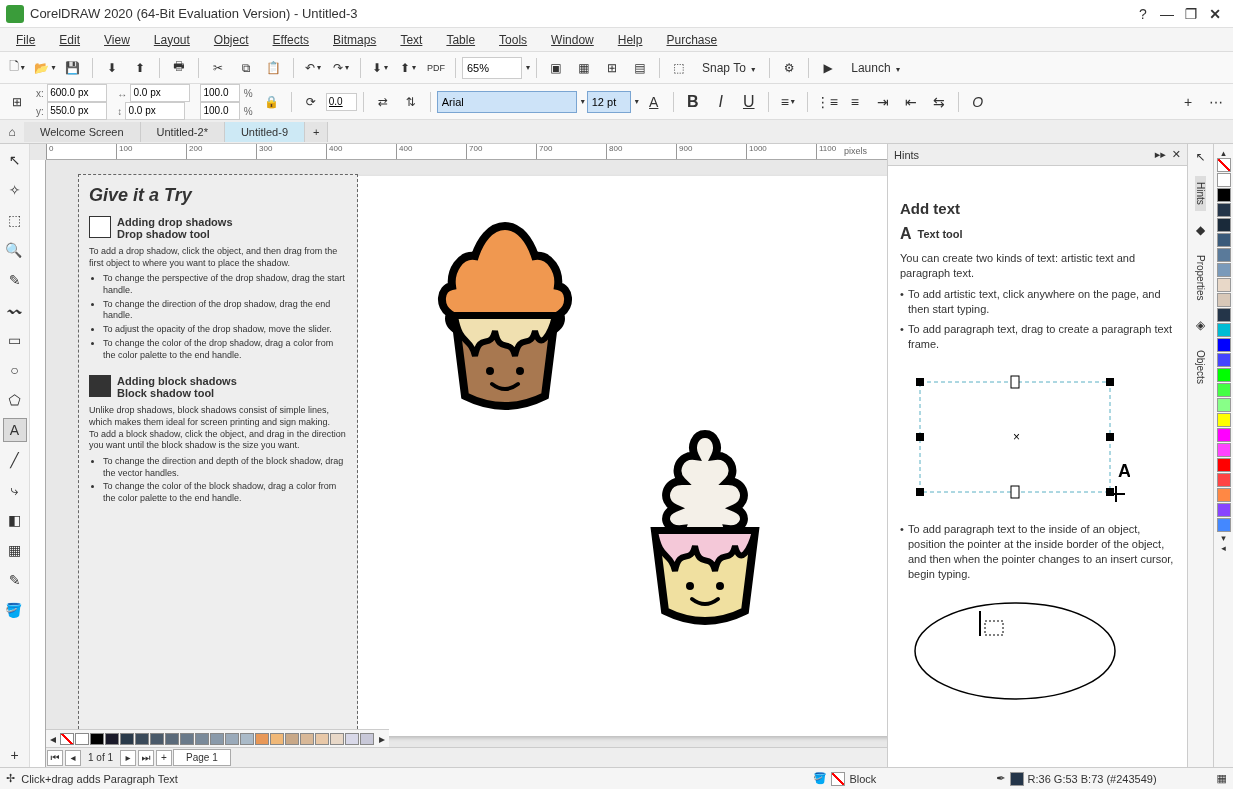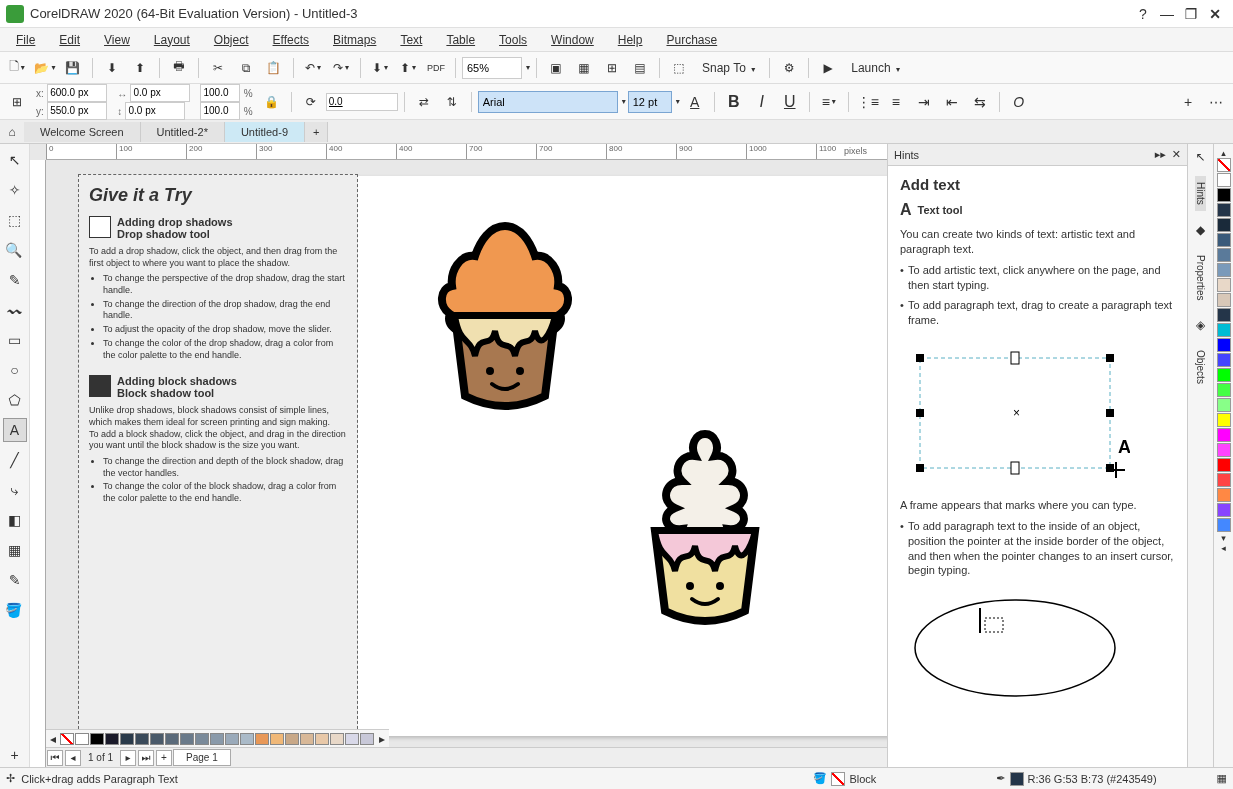--- a/index.html
+++ b/index.html
@@ -42,21 +42,21 @@
 .tryit-section { margin-bottom: 14px; }
 .tryit-sec-head { display: flex; gap: 6px; align-items: flex-start; }
 .tryit-sec-icon { width: 22px; height: 22px; border: 1px solid #333; background: #fff; flex-shrink: 0; }
 .tryit-sec-titles b { font-size: 11px; display: block; }
 .tryit-body { font-size: 9px; margin-top: 6px; line-height: 1.3; }
 .tryit-body ul { margin: 4px 0 4px 14px; }
 .tryit-body li { margin-bottom: 2px; }
 .hints-panel { width: 300px; background: #fff; border-left: 1px solid #ccc; display: flex; flex-direction: column; }
 .hints-header { height: 22px; background: #eee; border-bottom: 1px solid #ccc; display: flex; align-items: center; padding: 0 6px; font-size: 11px; }
 .hints-body { padding: 10px 12px; font-size: 11px; overflow: hidden; flex: 1; }
-.hints-body h3 { font-size: 15px; font-weight: bold; margin-bottom: 8px; }
+.hints-body h3 { font-size: 15px; font-weight: bold; margin-bottom: 8px; margin-top: 24px; }
 .hint-toolrow { display: flex; align-items: center; gap: 6px; margin-bottom: 8px; font-size: 11px; }
 .hints-body p { margin-bottom: 6px; line-height: 1.35; }
 .hints-body ul { list-style: none; }
 .hints-body li { margin-bottom: 6px; line-height: 1.35; padding-left: 8px; position: relative; }
 .hints-body li:before { content: "•"; position: absolute; left: 0; }
 .hint-img { margin: 10px 0; text-align: center; }
 .right-tabs { width: 26px; background: #f5f5f5; border-left: 1px solid #ccc; display: flex; flex-direction: column; align-items: center; padding-top: 6px; gap: 12px; }
 .vtab { writing-mode: vertical-rl; font-size: 10px; padding: 6px 0; cursor: pointer; }
 .vtab.active { background: #ddd; }
 .color-palette { width: 20px; background: #f5f5f5; border-left: 1px solid #ccc; display: flex; flex-direction: column; align-items: center; padding-top: 4px; }
@@ -154,21 +154,21 @@
   </div>
   <div class="prop-group">
     <div>
       <div><input class="prop-input" style="width: 40px;" value="100.0"> <span class="prop-label">%</span></div>
       <div><input class="prop-input" style="width: 40px;" value="100.0"> <span class="prop-label">%</span></div>
     </div>
   </div>
   <div class="tb-btn">🔒</div>
   <div class="tb-sep"></div>
   <div class="tb-btn">⟳</div>
-  <input class="prop-input" style="width: 72px; text-decoration: underline;" value="0.0">
+  <input class="prop-input" style="width: 31px; text-decoration: underline;" value="0.0">
   <div class="tb-sep"></div>
   <div class="tb-btn">⇄</div>
   <div class="tb-btn">⇅</div>
   <div class="tb-sep"></div>
   <input class="font-select" value="Arial" style="">
     <span class="tb-caret">▾</span>
   <input class="size-input" value="12 pt" style="">
     <span class="tb-caret">▾</span>
   <div class="text-btn" style="text-decoration:underline;">A</div>
   <div class="tb-sep"></div>
@@ -365,21 +365,20 @@
           <rect x="16" y="71" width="8" height="8" fill="#000"></rect>
             <text x="113" y="79" font-size="12">×</text>
             <rect x="206" y="71" width="8" height="8" fill="#000"></rect>
           <rect x="16" y="126" width="8" height="8" fill="#000"></rect>
             <rect x="111" y="124" width="8" height="12" fill="#fff" stroke="#000"></rect>
             <rect x="206" y="126" width="8" height="8" fill="#000"></rect>
           <text x="218" y="115" font-size="18" font-weight="bold">A</text>
           <path d="M208 132 L225 132 M216 124 L216 140" stroke="#000" stroke-width="2"></path>
         </svg>
       </div>
-      <p>A frame appears that marks where you can type.</p>
       <ul>
           <li>To add paragraph text to the inside of an object, position the pointer at the inside border of the object, and then when the pointer changes to an insert cursor, begin typing.</li>
         </ul>
       <div class="hint-img">
         <svg width="230" height="110" viewBox="0 0 230 110">
           <ellipse cx="115" cy="60" rx="100" ry="48" fill="none" stroke="#000" stroke-width="1.5"></ellipse>
           <line x1="80" y1="20" x2="80" y2="45" stroke="#000" stroke-width="2"></line>
           <rect x="85" y="30" width="18" height="14" fill="none" stroke="#000" stroke-dasharray="2 2"></rect>
         </svg>
       </div>

